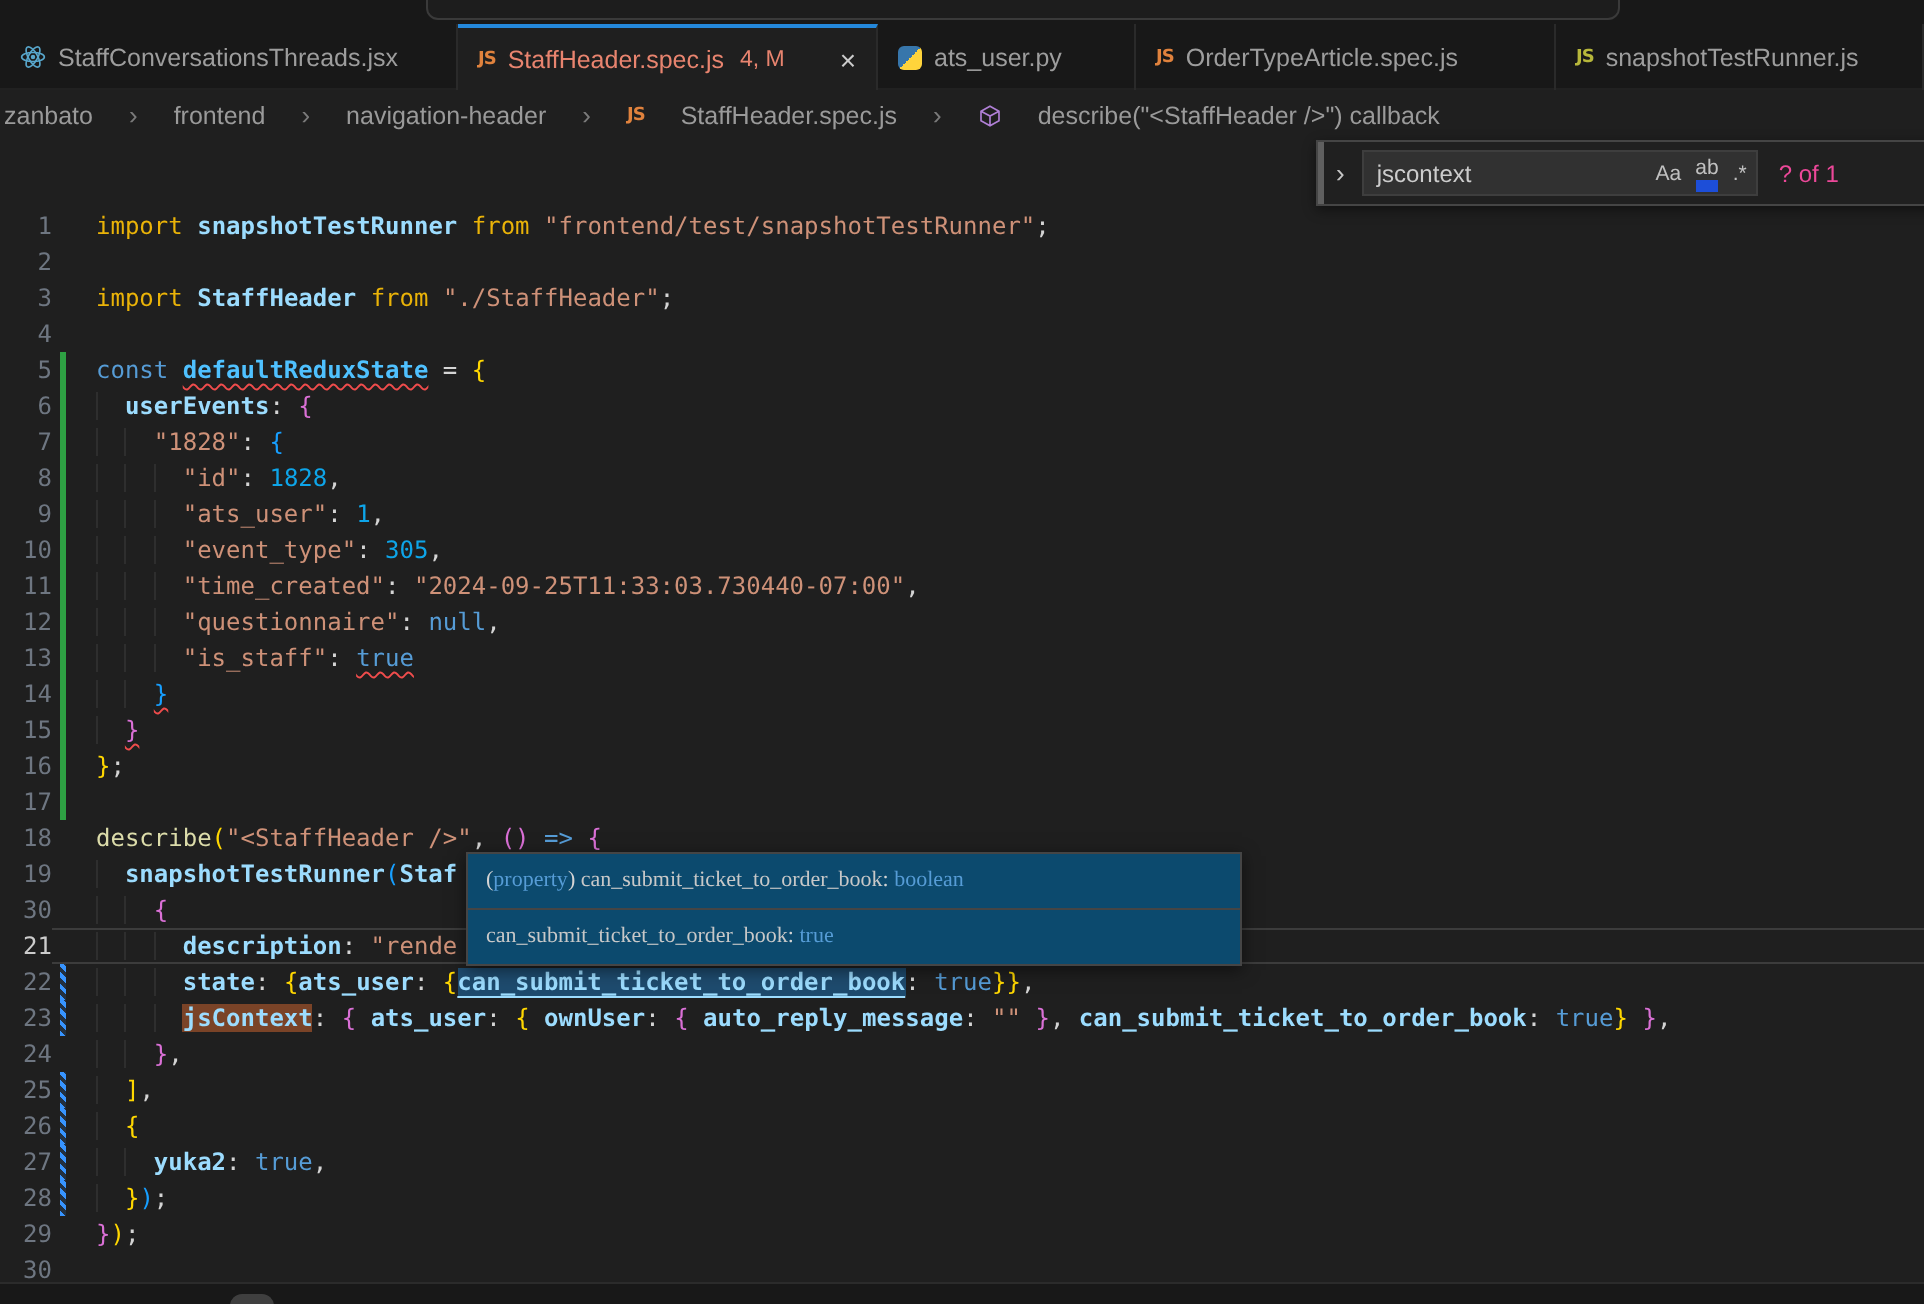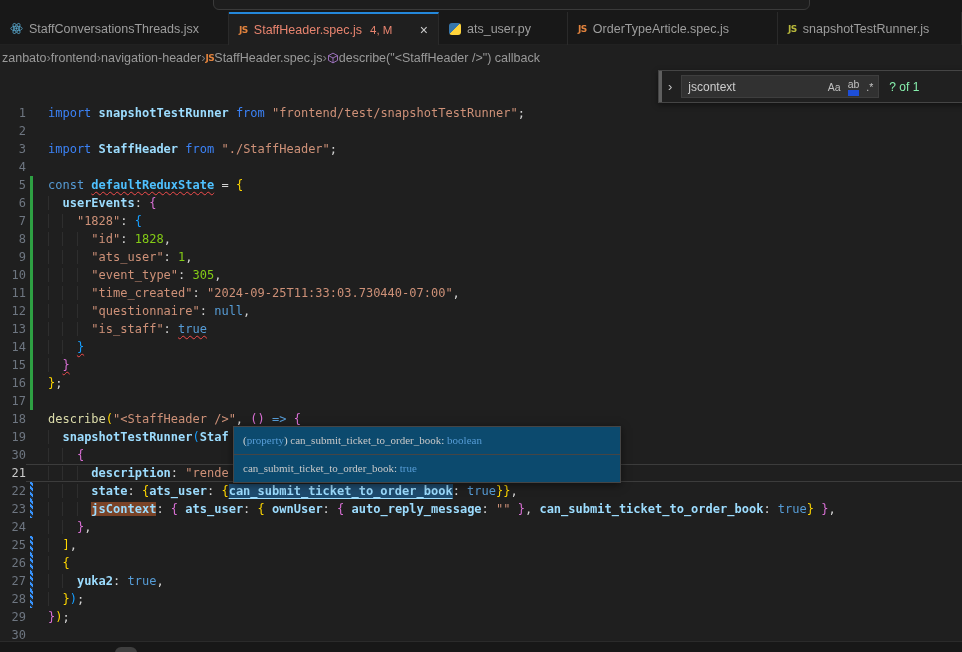--- a/index.html
+++ b/index.html
@@ -17,36 +17,36 @@
   .t1{width:229px;} .t2{width:210px;} .t3{width:129px;} .t4{width:210px;} .t5{flex:1;}
   .badge { font-size:11.5px; color:#e8846f; margin-left:2px; }
   .closex { margin-left:auto; color:#cccccc; font-size:14px; line-height:14px; }
   .jsicon { font-weight:bold; font-size:9px; letter-spacing:-.5px; font-family:"DejaVu Sans",sans-serif; }
   .js-orange{ color:#e0823d; } .js-yellow{ color:#b7b73b; }
   .pyicon { width:12px; height:12px; border-radius:3px;
     background:linear-gradient(135deg,#3776ab 50%,#ffd43b 50%); }
   .reacticon svg, .cubeicon svg { display:block; }
   
   .breadcrumb { position:absolute; top:45px; left:0; height:25px; width:800px; display:flex;
-    align-items:center; gap:0; font-size:12.5px; color:#9a9a9a; background:#1f1f1f; padding-left:2px; z-index:2; }
+    align-items:center; gap:18px; font-size:12.5px; color:#9a9a9a; background:#1f1f1f; padding-left:2px; z-index:2; }
   .bsep { color:#7a7a7a; font-size:13px; }
   
   .editor { position:absolute; top:70px; left:0; right:0; bottom:11px; overflow:hidden; background:#1f1f1f; }
   .code { font-family:"DejaVu Sans Mono",monospace; font-size:12px; line-height:18px; padding-top:34px; }
   .line { display:flex; height:18px; position:relative; white-space:pre; }
   .ln { width:26px; text-align:right; color:#6e7681; flex:none; }
   .codeln { padding-left:22px; flex:1; }
   .line.added::before { content:''; position:absolute; left:30px; top:0; bottom:0; width:3px; background:#2ea043; }
   .line.modified::before { content:''; position:absolute; left:30px; top:0; bottom:0; width:3px;
     background:repeating-linear-gradient(45deg,#3794ff 0 2px,rgba(55,148,255,.15) 2px 4px); }
   .line.current .codeln { box-shadow:inset 0 1px 0 #3c3c3c, inset 0 -1px 0 #3c3c3c; }
   .line.current .ln { color:#cccccc; }
-  .tok.kwp{color:#3b82f6;text-align:right;} .tok.kwb{color:#569cd6;}
+  .tok.kwp{color:#eab308;text-align:right;} .tok.kwb{color:#569cd6;}
   .tok.id{color:#9cdcfe;font-weight:600;} .tok.cv{color:#4fc1ff;font-weight:600;}
-  .tok.fn{color:#dcdcaa;font-weight:400;} .tok.st{color:#ce9178;} .tok.nu{color:#84cc16;text-align:right;}
+  .tok.fn{color:#dcdcaa;font-weight:400;} .tok.st{color:#ce9178;} .tok.nu{color:#0ea5e9;text-align:right;}
   .tok.p{color:#d4d4d4;} .tok.by{color:#ffd700;} .tok.bp{color:#da70d6;} .tok.bb{color:#179fff;}
   .tok.ar{color:#569cd6;} .tok.tt{color:#c8c8c8;}
   .tok.err{text-decoration:underline wavy #f14c4c 1px; text-underline-offset:2px;}
   .tok.ind{background-image:linear-gradient(#2e2e2e,#2e2e2e); background-size:1px 100%; background-repeat:no-repeat;}
   .tok.lnk{color:#9cdcfe;font-weight:600;background:#1e4b6e;text-decoration:underline;text-underline-offset:3px;}
   .tok.mtc{color:#9cdcfe;font-weight:600;background:#7a4327;}
   
   .hover { position:absolute; left:233px; top:426px; width:388px; background:#0c4a6e;
     border:1px solid #454545; z-index:6; font-family:Liberation Serif, serif; font-size:11px;
     box-shadow:0 2px 8px rgba(0,0,0,.5); }
@@ -56,21 +56,21 @@
   .find { position:absolute; top:70px; left:658px; width:320px; height:33px; background:#202020;
     border:1px solid #454545; box-shadow:0 2px 6px rgba(0,0,0,.45); z-index:5;
     display:flex; align-items:center; }
   .sash { position:absolute; left:0; top:0; bottom:0; width:3px; background:#5f5f5f; }
   .fchev { margin-left:9px; color:#c5c5c5; font-size:13px; }
   .finput { margin-left:9px; width:198px; height:23px; background:#313131; border:1px solid #3e3e3e;
     display:flex; align-items:center; color:#cccccc; font-size:12px; padding:0 5px 0 6px; }
   .fquery { flex:1; }
   .fi { color:#c0c0c0; font-size:10.5px; margin-left:7px; }
   .fi.word { border-bottom:6px solid #1d4ed8; }
-  .fresults { margin-left:10px; color:#86efac; font-size:12px; }
+  .fresults { margin-left:10px; color:#ec4899; font-size:12px; }
   
   .panelstrip { position:absolute; bottom:0; left:0; right:0; height:11px; background:#181818;
     border-top:1px solid #2b2b2b; z-index:4; overflow:hidden; }
   .knob { position:absolute; left:115px; top:5px; width:22px; height:12px; border-radius:6px; background:#3f3f3f; }
 </style>
 </head>
 <body>
 
 <div class="titlebar">
   <div class="cmdcenter"></div>

